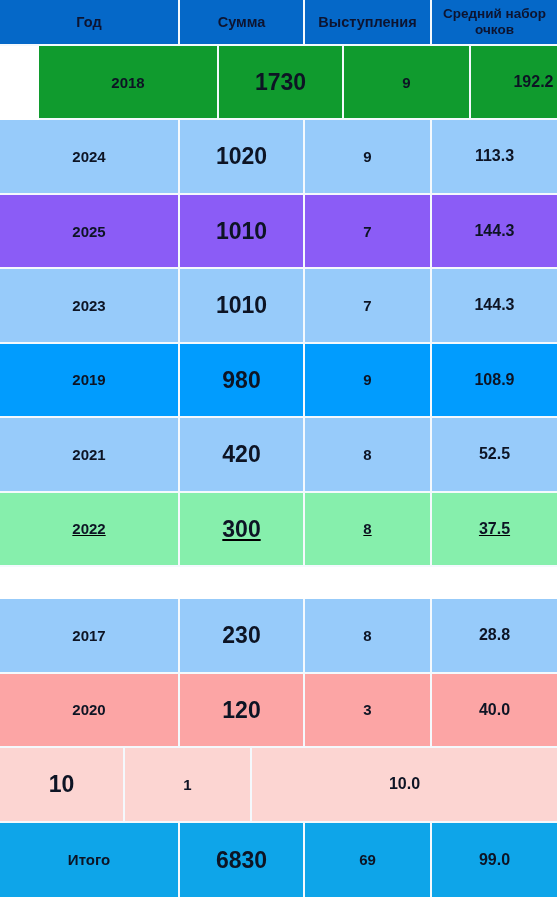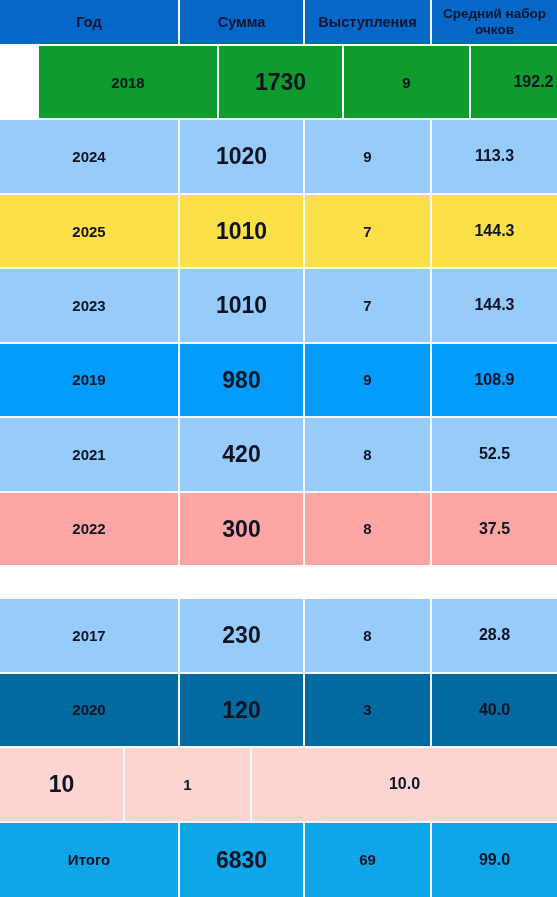--- a/index.html
+++ b/index.html
@@ -119,21 +119,21 @@
         <div class="cell col-sum">1730</div>
         <div class="cell col-perf">9</div>
         <div class="cell col-avg last-col">192.2</div>
       </div>
       <div class="row data-row bg-lightblue" style="background: rgb(151, 203, 250);">
         <div class="cell col-year">2024</div>
         <div class="cell col-sum">1020</div>
         <div class="cell col-perf">9</div>
         <div class="cell col-avg last-col">113.3</div>
       </div>
-      <div class="row data-row bg-lime" style="background: #fde047;">
+      <div class="row data-row bg-lime" style="background: #8b5cf6;">
         <div class="cell col-year">2025</div>
         <div class="cell col-sum">1010</div>
         <div class="cell col-perf">7</div>
         <div class="cell col-avg last-col">144.3</div>
       </div>
       <div class="row data-row bg-lightblue" style="background: rgb(151, 203, 250);">
         <div class="cell col-year">2023</div>
         <div class="cell col-sum">1010</div>
         <div class="cell col-perf">7</div>
         <div class="cell col-avg last-col">144.3</div>
@@ -143,33 +143,33 @@
         <div class="cell col-sum">980</div>
         <div class="cell col-perf">9</div>
         <div class="cell col-avg last-col">108.9</div>
       </div>
       <div class="row data-row bg-lightblue" style="background: rgb(151, 203, 250);">
         <div class="cell col-year">2021</div>
         <div class="cell col-sum">420</div>
         <div class="cell col-perf">8</div>
         <div class="cell col-avg last-col">52.5</div>
       </div>
-      <div class="row data-row bg-azure" style="background: #fca5a5;">
+      <div class="row data-row bg-azure" style="background: #86efac; text-decoration: underline;">
         <div class="cell col-year">2022</div>
         <div class="cell col-sum">300</div>
         <div class="cell col-perf">8</div>
         <div class="cell col-avg last-col">37.5</div>
       </div>
       <div class="row data-row bg-lightblue" style="background: rgb(151, 203, 250); margin-top: 32px;">
         <div class="cell col-year">2017</div>
         <div class="cell col-sum">230</div>
         <div class="cell col-perf">8</div>
         <div class="cell col-avg last-col">28.8</div>
       </div>
-      <div class="row data-row bg-azure" style="background: #0369a1;">
+      <div class="row data-row bg-azure" style="background: #fca5a5;">
         <div class="cell col-year">2020</div>
         <div class="cell col-sum">120</div>
         <div class="cell col-perf">3</div>
         <div class="cell col-avg last-col">40.0</div>
       </div>
       <div class="row data-row bg-pink" style="background: rgb(252, 213, 210);">
         <div class="cell col-sum">10</div>
         <div class="cell col-perf">1</div>
         <div class="cell col-avg last-col">10.0</div>
       </div>

